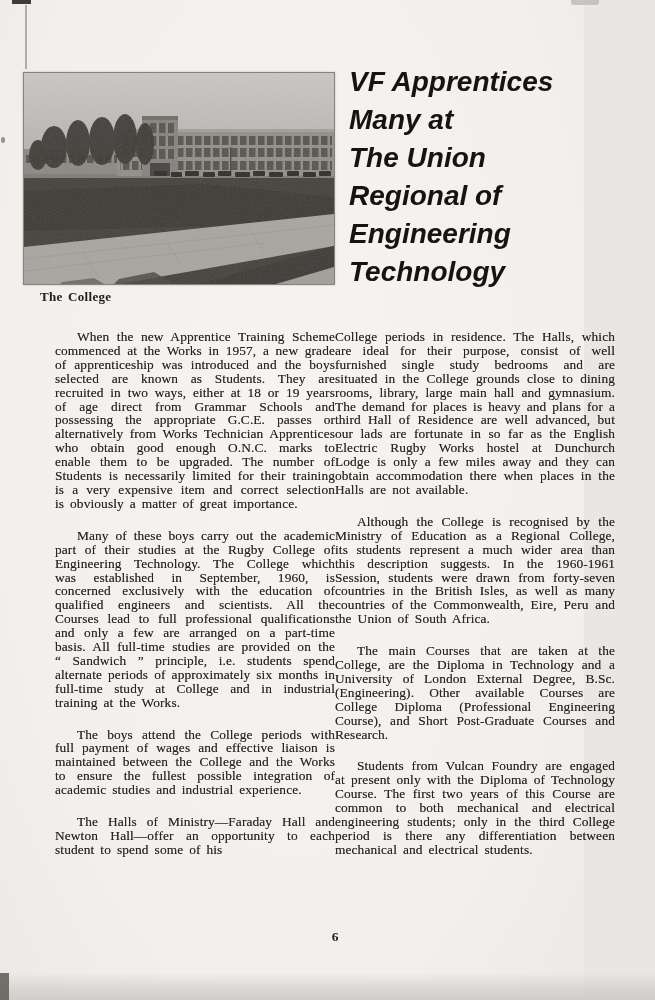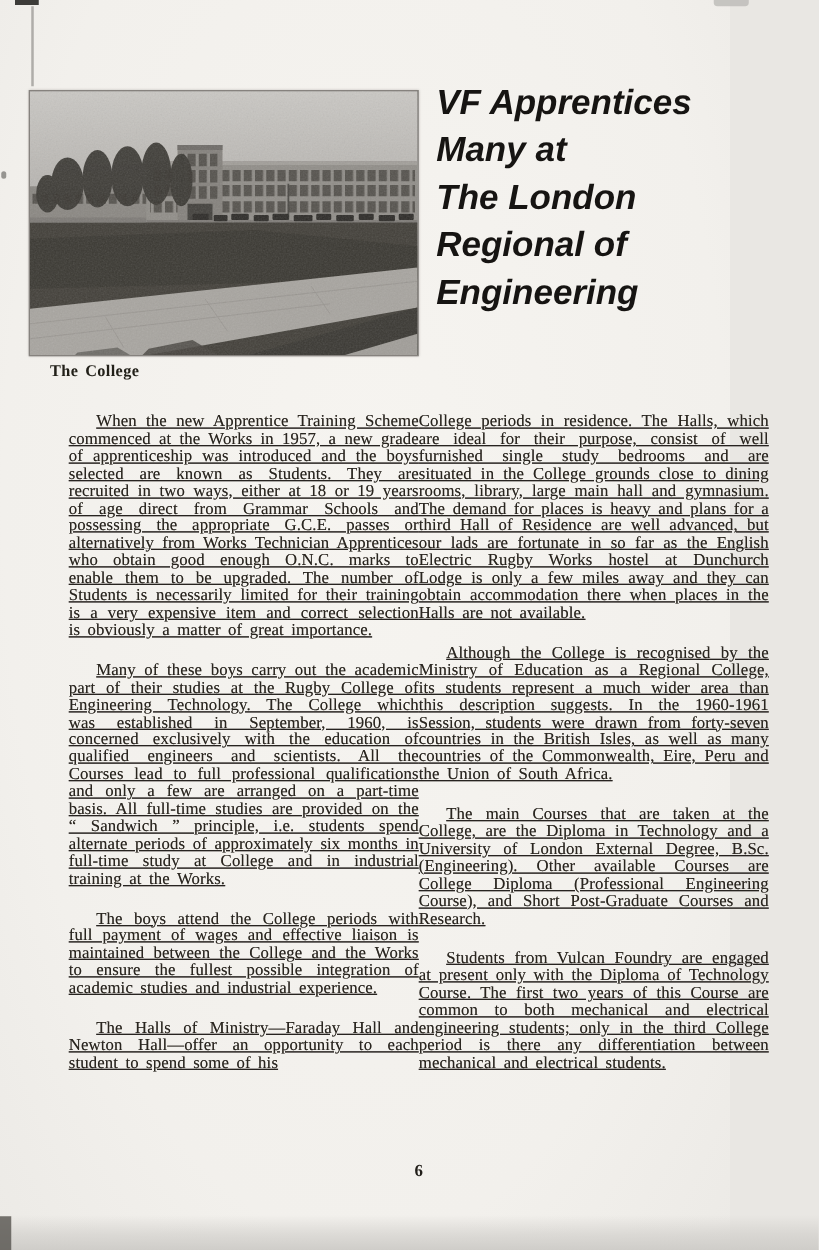--- a/index.html
+++ b/index.html
@@ -49,21 +49,21 @@
   .caption{
     position:absolute;left:40px;top:289px;
     font-family:"Liberation Serif", serif;
     font-weight:700;font-size:13px;color:#222019;
     letter-spacing:.3px;word-spacing:2px;
   }
 
   
   .columns{
     position:absolute;left:55px;top:330px;width:560px;
-    display:flex;gap:0;text-decoration:underline;
+    display:flex;gap:0;
   }
   .col{flex:1 1 0;min-width:0;}
   .para{
     margin:0 0 18px 0;
     font-size:13.4px;line-height:13.9px;
     text-align:justify;
     word-spacing:2.5px;letter-spacing:.1px;
     color:#29251f;
     text-shadow:0 0 .4px rgba(41,37,31,.55);
   }
@@ -178,23 +178,24 @@
         <polygon points="38,209 70,205 80,211 36,211" fill="#4a4742" opacity="0.6"></polygon>
       </g>
 
       <rect x="0" y="0" width="310" height="211" filter="url(#grain)" opacity="0.16"></rect>
     </svg>
   </div>
 
   <div class="title">
     <div class="title-line">VF Apprentices</div>
     <div class="title-line">Many at</div>
-    <div class="title-line">The London</div>
+    <div class="title-line">The Union</div>
     <div class="title-line">Regional of</div>
     <div class="title-line">Engineering</div>
+    <div class="title-line">Technology</div>
   </div>
 
   <div class="caption">The College</div>
 
   <div class="columns">
     <div class="col">
       <p class="para indent">When the new Apprentice Training Scheme commenced at the Works in 1957, a new grade of apprenticeship was introduced and the boys selected are known as Students. They are recruited in two ways, either at 18 or 19 years of age direct from Grammar Schools and possessing the appropriate G.C.E. passes or alternatively from Works Technician Apprentices who obtain good enough O.N.C. marks to enable them to be upgraded. The number of Students is necessarily limited for their training is a very expensive item and correct selection is obviously a matter of great importance.</p>
       <p class="para indent">Many of these boys carry out the academic part of their studies at the Rugby College of Engineering Technology. The College which was established in September, 1960, is concerned exclusively with the education of qualified engineers and scientists. All the Courses lead to full professional qualifications and only a few are arranged on a part-time basis. All full-time studies are provided on the “ Sandwich ” principle, i.e. students spend alternate periods of approximately six months in full-time study at College and in industrial training at the Works.</p>
       <p class="para indent">The boys attend the College periods with full payment of wages and effective liaison is maintained between the College and the Works to ensure the fullest possible integration of academic studies and industrial experience.</p>
       <p class="para indent">The Halls of Ministry—Faraday Hall and Newton Hall—offer an opportunity to each student to spend some of his</p>

